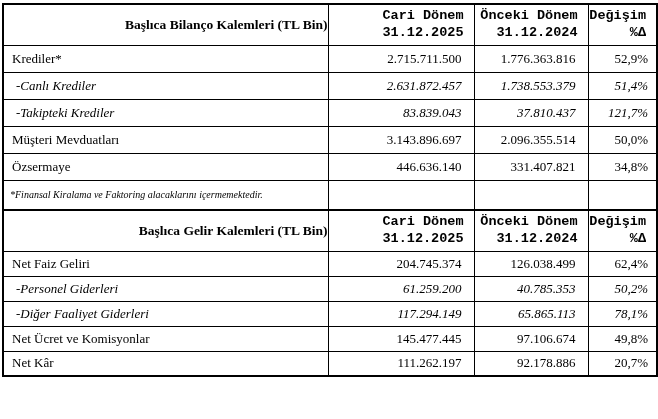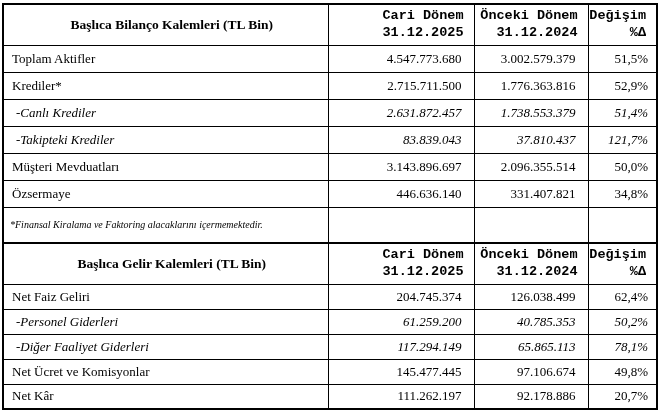--- a/index.html
+++ b/index.html
@@ -30,21 +30,21 @@
     vertical-align: middle;
     overflow: hidden;
     white-space: nowrap;
   }
   tr.header-row { height: 41px; }
   tr.header-row th {
     font-weight: bold;
     font-size: 13.5px;
   }
   th.title-cell {
-    text-align: center;
+    text-align: right;
     padding-left: 12px;
     font-size: 14px;
   }
   th.col-head {
     text-align: right;
     padding-right: 10px;
     line-height: 1.25;
     font-family: Liberation Mono, monospace;
   }
   table.first  tbody tr.data-row { height: 27px; }
@@ -61,21 +61,21 @@
   td.pct-cell {
     text-align: right;
     padding-right: 8px;
   }
   tr.sub td {
     font-style: italic;
   }
   tr.sub td.label-cell {
     padding-left: 12px;
   }
-  tr.footnote-row { height: 36px; margin-top: 23px; }
+  tr.footnote-row { height: 30px; margin-top: 23px; }
   tr.footnote-row td.footnote-cell {
     font-style: italic;
     font-size: 10px;
     padding-left: 6px;
     text-align: left;
   }
 </style>
 </head>
 <body>
 
@@ -99,26 +99,20 @@
           <div>Önceki Dönem</div>
           <div>31.12.2024</div>
         </th>
         <th class="col-head">
           <div>Değişim</div>
           <div>%Δ</div>
         </th>
       </tr>
     </thead>
     <tbody>
-  <tr class="data-row">
-    <td class="label-cell">Toplam Aktifler</td>
-    <td class="num-cell">4.547.773.680</td>
-    <td class="num-cell">3.002.579.379</td>
-    <td class="pct-cell">51,5%</td>
-  </tr>
 
   <tr class="data-row">
     <td class="label-cell">Krediler*</td>
     <td class="num-cell">2.715.711.500</td>
     <td class="num-cell">1.776.363.816</td>
     <td class="pct-cell">52,9%</td>
   </tr>
 
   <tr class="data-row sub">
     <td class="label-cell">-Canlı Krediler</td>

